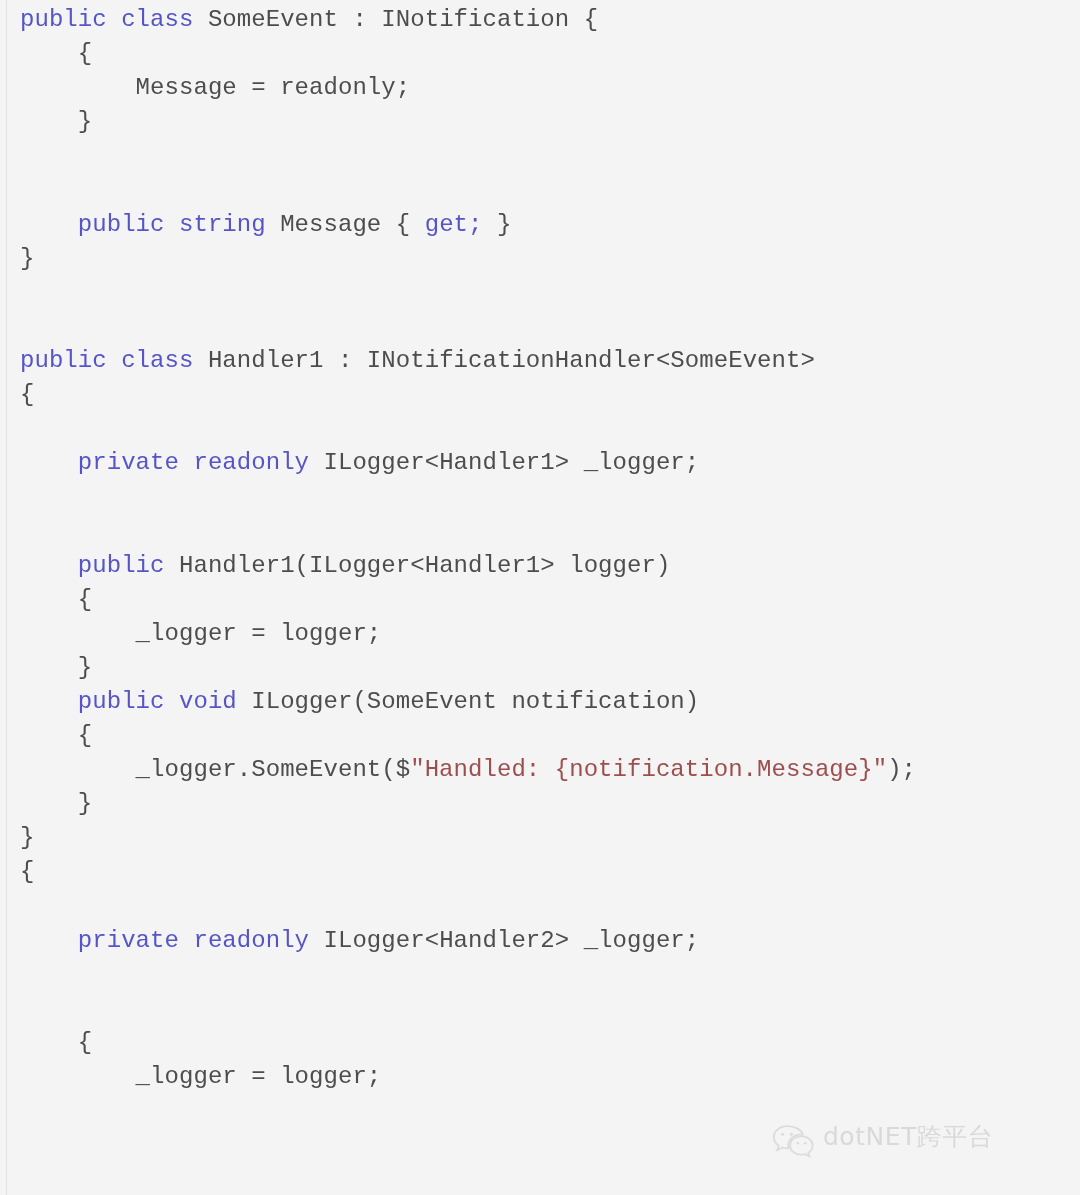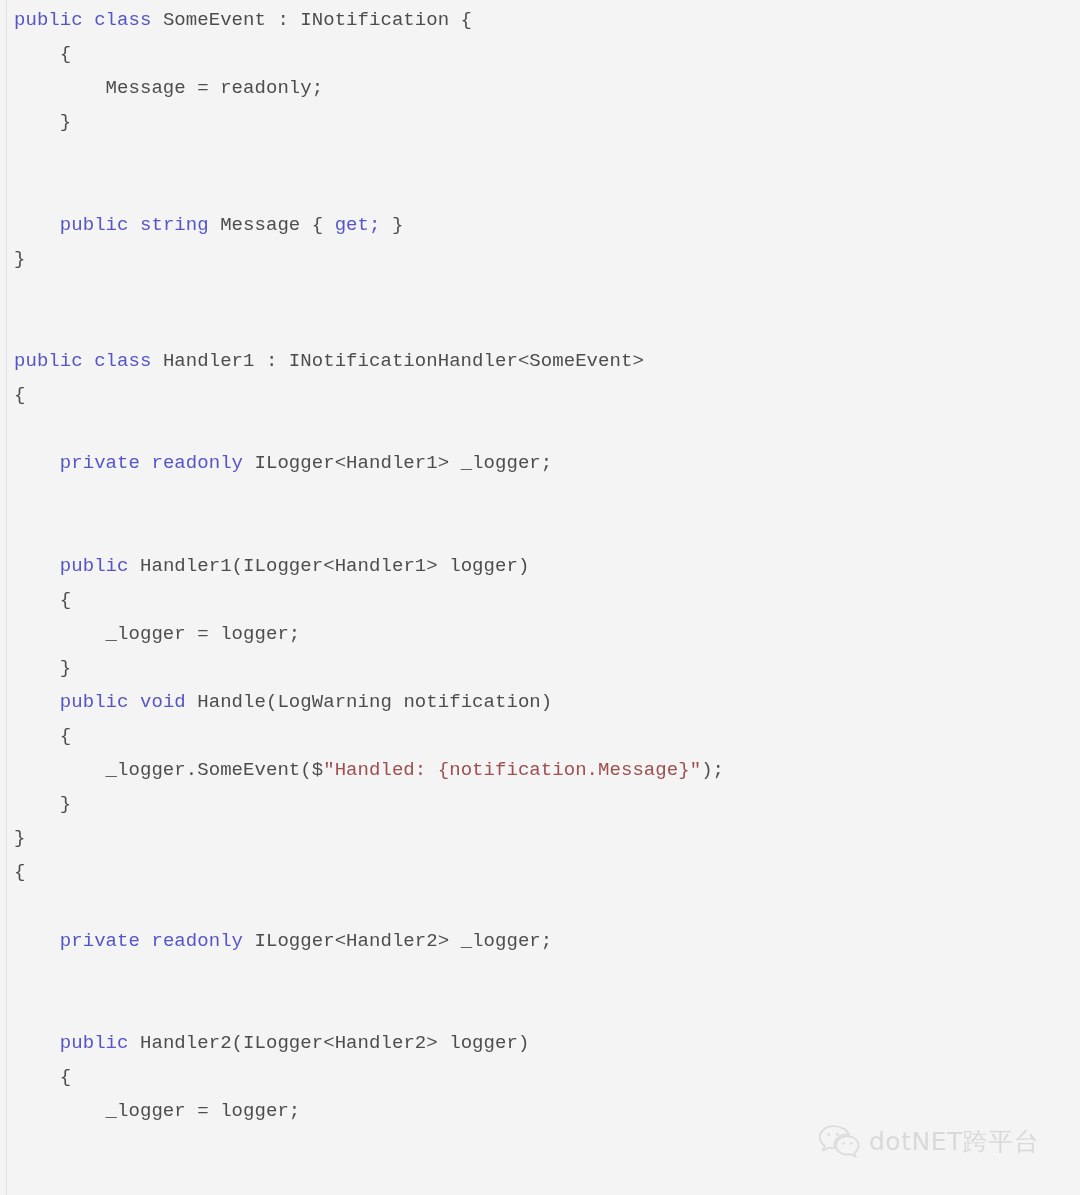--- a/index.html
+++ b/index.html
@@ -28,36 +28,35 @@
     position: absolute;
     left: 0;
     top: 0;
     width: 1080px;
     padding-top: 3px;
   }
   .line {
     height: 34.1px;
     line-height: 34.1px;
     white-space: pre;
-    font-size: 19px;
+    font-size: 24px;
     letter-spacing: 0.05px;
     color: #4d4d4d;
-    padding-left: 14px;
+    padding-left: 20px;
   }
   .kw   { color: #5555c8; }
   .str  { color: #9d4f4f; }
   .pln  { color: #4d4d4d; }
 
   
   #watermark {
     position: absolute;
-    left: 818px;
+    left: 772px;
     top: 1124px;
     display: flex;
-    align-items: center;
     gap: 9px;
     opacity: 1;
   }
   #wm-logo { display: block; }
   #wm-text {
     font-family: "DejaVu Sans", "Liberation Sans", sans-serif;
     font-size: 25px;
     color: #d9d9d9;
     letter-spacing: 0.5px;
     white-space: nowrap;
@@ -85,31 +84,30 @@
       <div class="line"><span class="kw">public class </span><span class="pln">Handler1 : INotificationHandler&lt;SomeEvent&gt;</span></div>
       <div class="line"><span class="pln">{</span></div>
       <div class="line">&nbsp;</div>
       <div class="line"><span class="pln">    </span><span class="kw">private readonly </span><span class="pln">ILogger&lt;Handler1&gt; _logger;</span></div>
       <div class="line">&nbsp;</div>
       <div class="line">&nbsp;</div>
       <div class="line"><span class="pln">    </span><span class="kw">public </span><span class="pln">Handler1(ILogger&lt;Handler1&gt; logger)</span></div>
       <div class="line"><span class="pln">    {</span></div>
       <div class="line"><span class="pln">        _logger = logger;</span></div>
       <div class="line"><span class="pln">    }</span></div>
-      <div class="line"><span class="pln">    </span><span class="kw">public void </span><span class="pln">Handle(LogWarning notification)</span></div>
+      <div class="line"><span class="pln">    </span><span class="kw">public void </span><span class="pln">ILogger(SomeEvent notification)</span></div>
       <div class="line"><span class="pln">    {</span></div>
       <div class="line"><span class="pln">        _logger.SomeEvent($</span><span class="str">"Handled: {notification.Message}"</span><span class="pln">);</span></div>
       <div class="line"><span class="pln">    }</span></div>
       <div class="line"><span class="pln">}</span></div>
       <div class="line"><span class="pln">{</span></div>
       <div class="line">&nbsp;</div>
       <div class="line"><span class="pln">    </span><span class="kw">private readonly </span><span class="pln">ILogger&lt;Handler2&gt; _logger;</span></div>
       <div class="line">&nbsp;</div>
       <div class="line">&nbsp;</div>
-      <div class="line"><span class="pln">    </span><span class="kw">public </span><span class="pln">Handler2(ILogger&lt;Handler2&gt; logger)</span></div>
       <div class="line"><span class="pln">    {</span></div>
       <div class="line"><span class="pln">        _logger = logger;</span></div>
     </div>
 
   <div id="watermark">
     <svg id="wm-logo" width="42" height="34" viewBox="0 0 42 34" aria-hidden="true">
 
       <path d="M15.2 2.2C7.6 2.2 1.8 7.2 1.8 13.2c0 3.4 1.9 6.4 4.9 8.5l-1.6 4.6 5.3-2.7c1.5.4 3.1.7 4.8.7.5 0 1 0 1.5-.1-.3-.9-.5-1.9-.5-2.9 0-6 5.9-10.9 13.2-10.9.5 0 .9 0 1.4.1C29.6 5.9 23.1 2.2 15.2 2.2z" fill="none" stroke="#dcdcdc" stroke-width="1.8"></path>
       <circle cx="10.6" cy="10.2" r="1.5" fill="#dcdcdc"></circle>
       <circle cx="19.4" cy="10.2" r="1.5" fill="#dcdcdc"></circle>

